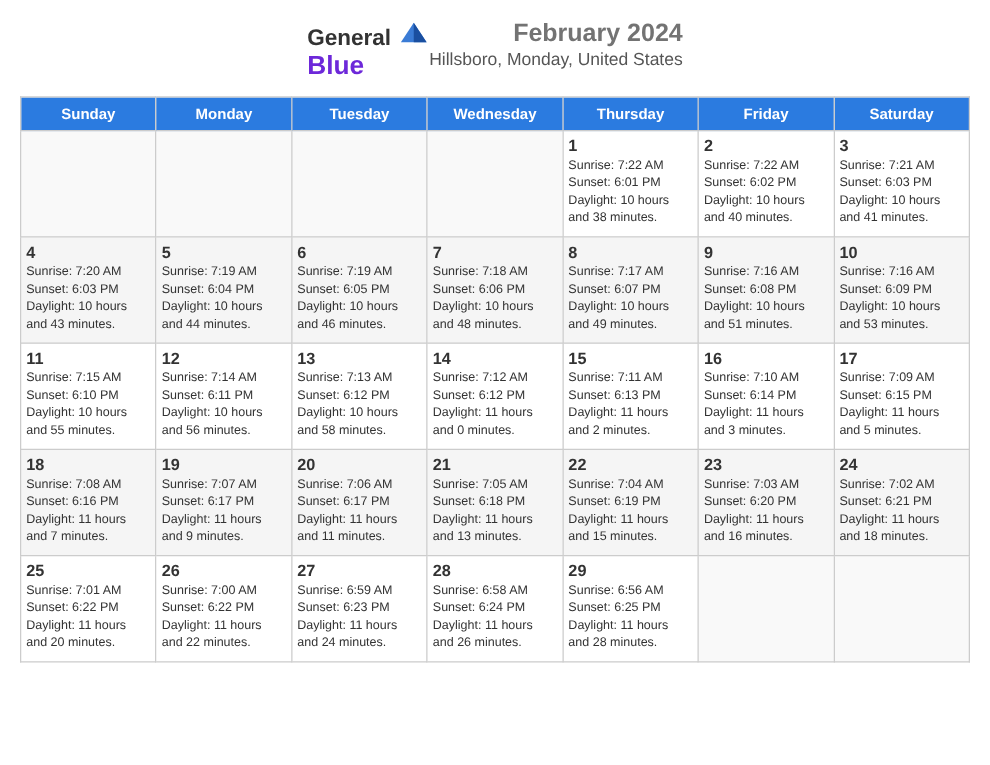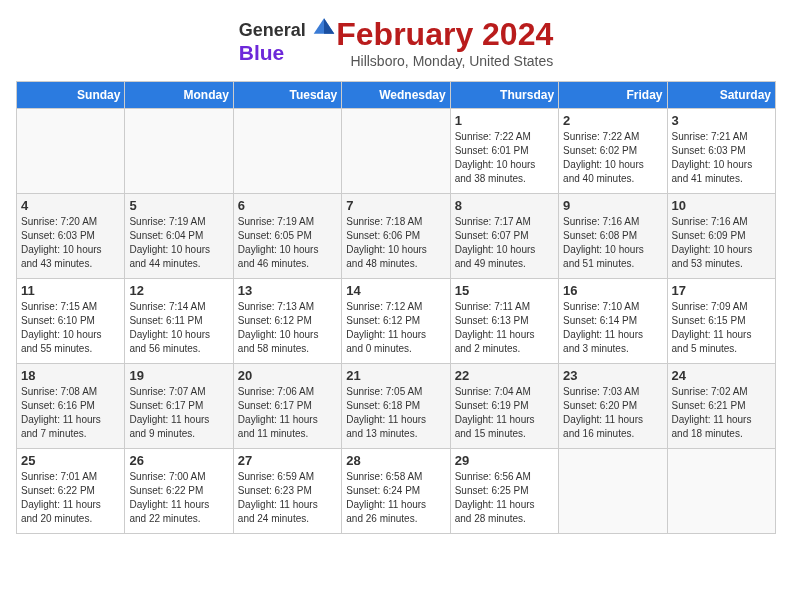--- a/index.html
+++ b/index.html
@@ -33,40 +33,40 @@
     }
     .logo-icon {
       width: 24px;
       height: 20px;
       margin-left: 2px;
     }
     .title-block {
       text-align: right;
     }
     .title-month {
-      font-size: 32px;
-      font-weight: bold;
-      color: #b91c1c;
+      font-size: 20px;
+      font-weight: bold;
+      color: #737373;
     }
     .title-location {
       font-size: 14px;
       color: #555;
     }
     table {
       width: 100%;
       border-collapse: collapse;
       table-layout: fixed;
     }
     th {
       background-color: #2b7be0;
       color: #fff;
       font-size: 12px;
       font-weight: bold;
       padding: 6px 4px;
-      text-align: right;
+      text-align: center;
       border: 1px solid #ccc;
     }
     td {
       border: 1px solid #ccc;
       vertical-align: top;
       padding: 4px 4px;
       font-size: 10px;
       color: #333;
       height: 85px;
       background: #fff;

